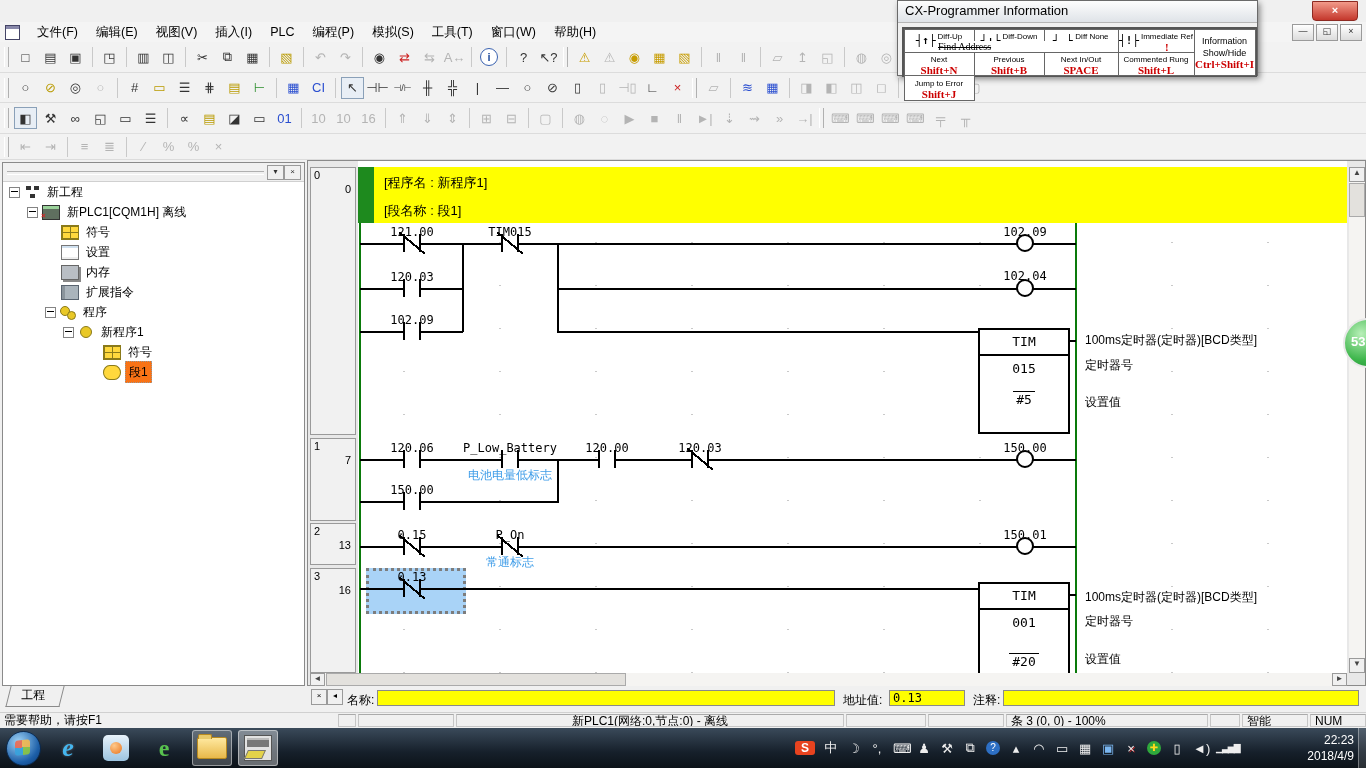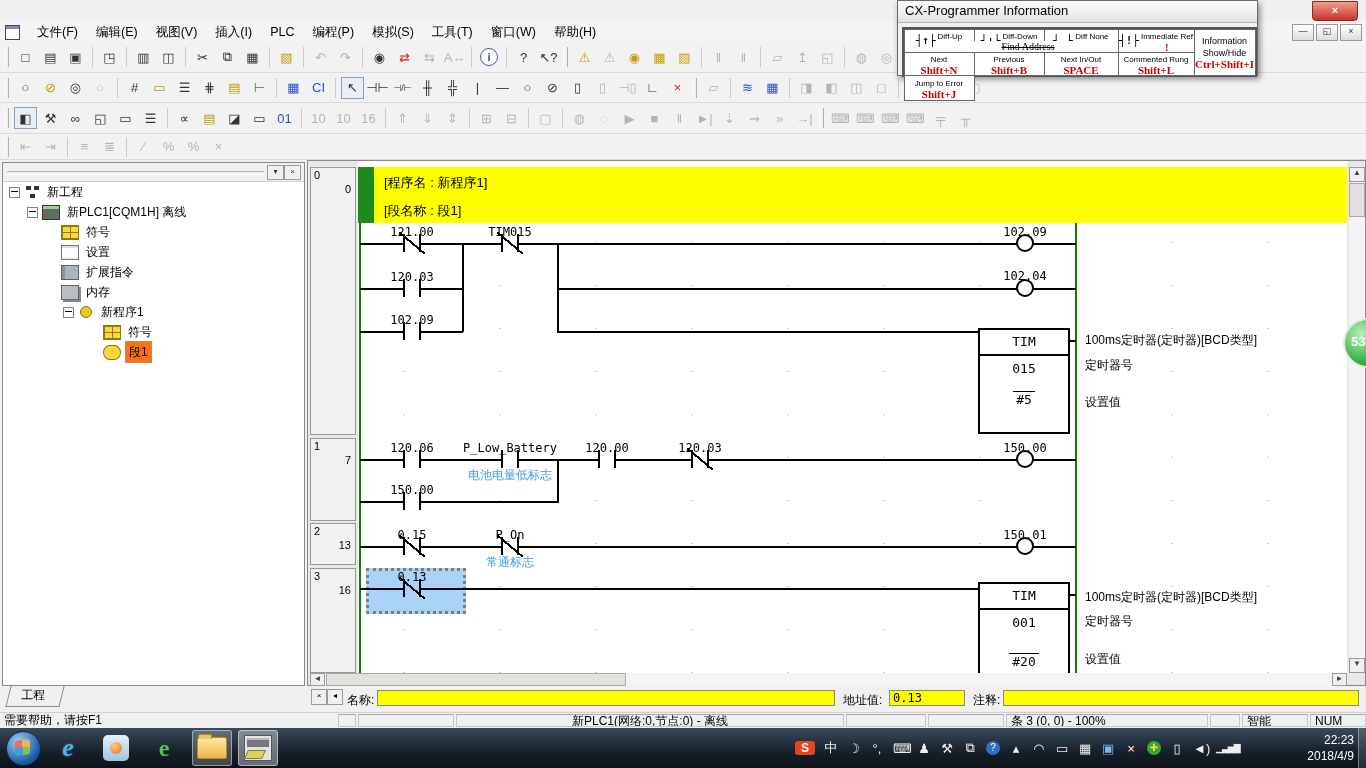--- a/index.html
+++ b/index.html
@@ -135,21 +135,21 @@
     font-size:13px;line-height:20px;padding-left:7px;}
   #ptable{position:absolute;left:4px;top:26px;width:351px;height:46px;border:2px solid #555;
     background:#fff;display:grid;grid-template-columns:70px 70px 74px 76px 1fr;grid-template-rows:23px 23px;}
   .pc{border:1px solid #666;margin:-0.5px;background:#fff;position:relative;overflow:visible;
     display:flex;align-items:center;justify-content:center;}
   .pc .sym{font-family:"DejaVu Sans Mono",monospace;font-size:11px;font-weight:bold;margin-right:2px;}
   .pc .stack{text-align:center;line-height:1;}
   .pc .l1{font-size:8px;} 
   .pc .key{color:#c00;font-weight:bold;font-family:"Liberation Serif",serif;font-size:11px;line-height:1;}
   .pc.info .l1{font-size:9px;}
-  #find-addr{position:absolute;left:40px;top:40px;width:180px;text-align:center;
+  #find-addr{position:absolute;left:40px;top:40px;width:180px;
     font-family:"Liberation Serif",serif;font-size:10px;background:#fff;z-index:2;text-decoration:line-through;}
   
   #taskbar{position:absolute;left:0;top:728px;width:1366px;height:40px;
     background:linear-gradient(#3a4a5a,#16202b 60%,#0c1218);}
   #orb{position:absolute;left:6px;top:3px;width:33px;height:33px;border-radius:50%;
     background:radial-gradient(circle at 35% 30%,#9fd4f7,#1d5fa8 65%,#0b3a74);border:1px solid #0a2a50;}
   #orb .flag{position:absolute;left:8px;top:8px;width:15px;height:15px;
     background:conic-gradient(#f6b94d 0 25%,#8cc63f 0 50%,#37a3dd 0 75%,#ef6950 0);
     border-radius:3px;transform:skewY(-6deg);opacity:.9;}
   .tkapp{position:absolute;top:2px;width:40px;height:36px;display:flex;align-items:center;
@@ -373,26 +373,31 @@
     </div>
     <div class="trow" style="padding-left:58px">
       <span class="ti ti-table"></span>
       <span class="lbl">符号</span>
     </div>
     <div class="trow" style="padding-left:58px">
       <span class="ti ti-page"></span>
       <span class="lbl">设置</span>
     </div>
     <div class="trow" style="padding-left:58px">
+      <span class="ti ti-chip"></span>
+      <span class="lbl">内存</span>
+    </div>
+    <div class="trow" style="padding-left:58px">
       <span class="ti ti-blocks"></span>
       <span class="lbl">扩展指令</span>
     </div>
-    <div class="trow" style="padding-left:58px">
-      <span class="ti ti-chip"></span>
-      <span class="lbl">内存</span>
+    <div class="trow" style="padding-left:42px">
+      <span class="exp"></span>
+      <span class="ti ti-gears"></span>
+      <span class="lbl">程序</span>
     </div>
     <div class="trow" style="padding-left:60px">
       <span class="exp"></span>
       <span class="ti ti-gear1"></span>
       <span class="lbl">新程序1</span>
     </div>
     <div class="trow" style="padding-left:100px">
       <span class="ti ti-table"></span>
       <span class="lbl">符号</span>
     </div>

